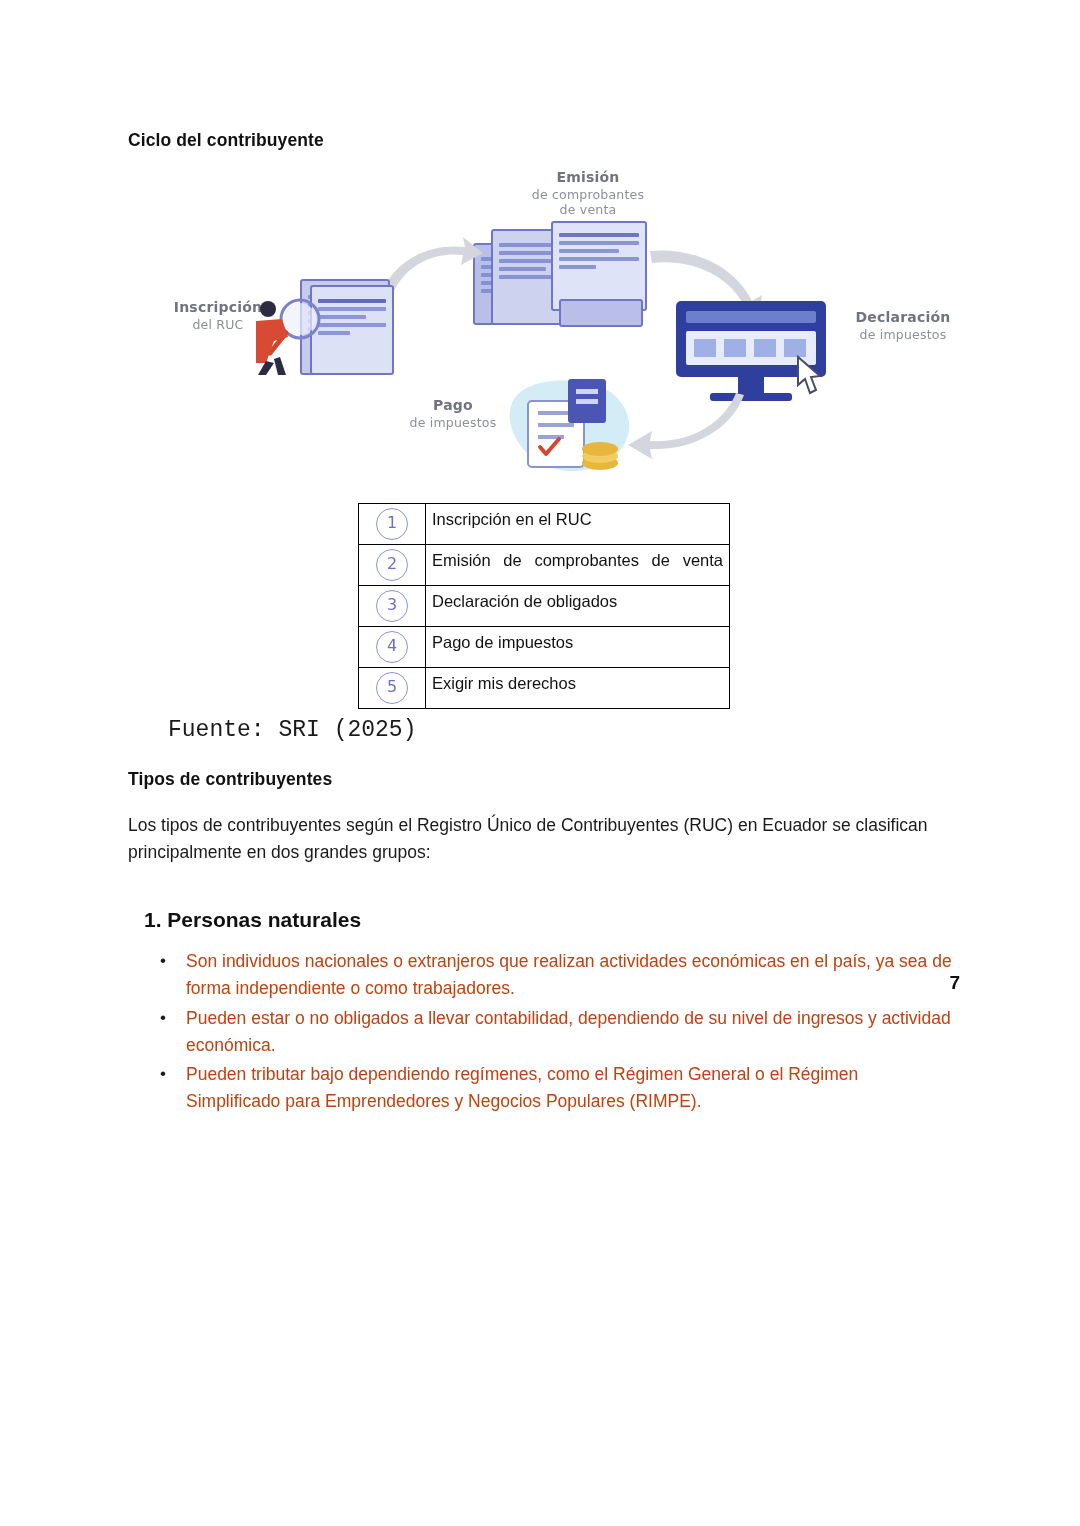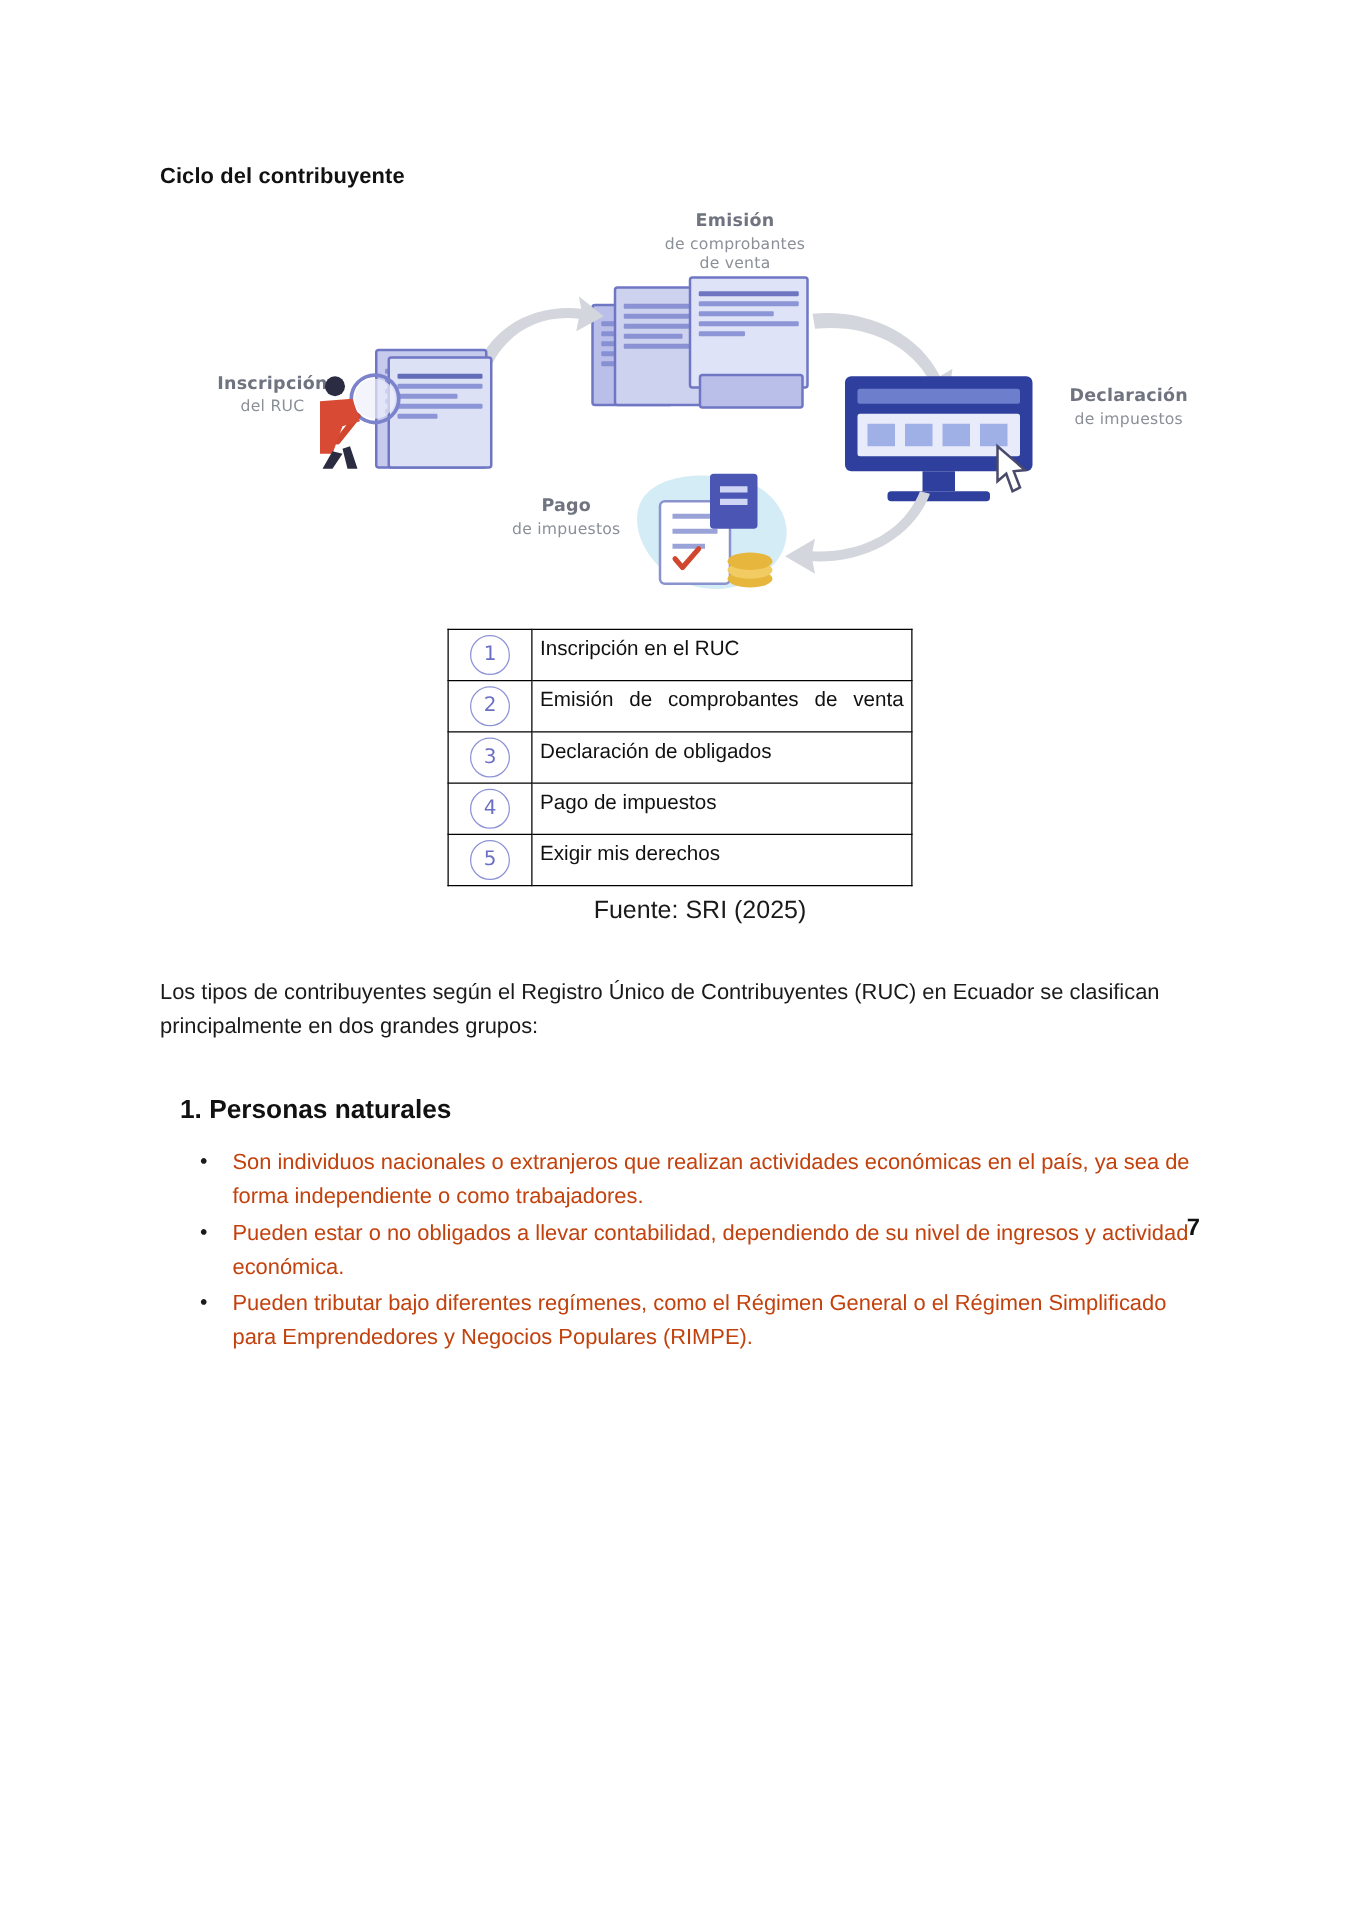--- a/index.html
+++ b/index.html
@@ -124,25 +124,26 @@
     color: #6b70c4;
     font-size: 16px;
     font-family: "DejaVu Sans", sans-serif;
     text-align: center;
   }
   .just {
     text-align: justify;
     text-align-last: justify;
   }
   .cap {
-    text-align: center;
-    font-size: 20px;
+    text-align: left;
+    font-size: 23px;
     color: #1a1a1a;
     margin: 8px 0 0 0;
     padding-left: 40px;
+    font-family: Liberation Mono, monospace;
   }
 
   ul.bullets {
     margin: 10px 0 0 0;
     padding-left: 58px;
     list-style: none;
   }
   ul.bullets li {
     position: relative;
     font-size: 17.5px;
@@ -344,29 +345,30 @@
             <span class="numcircle">5</span>
           </td>
           <td>Exigir mis derechos</td>
         </tr>
       </tbody>
     </table>
 
     <p class="cap">Fuente: SRI (2025)</p>
 
     <div class="sp26"></div>
+    <div class="h-bold">Tipos de contribuyentes</div>
 
     <div class="sp14"></div>
     <p class="para">Los tipos de contribuyentes según el Registro Único de Contribuyentes (RUC) en Ecuador se clasifican principalmente en dos grandes grupos:</p>
 
     <div class="sp26"></div>
     <div class="h-num">1. Personas naturales</div>
 
     <ul class="bullets">
       <li>Son individuos nacionales o extranjeros que realizan actividades económicas en el país, ya sea de forma independiente o como trabajadores.</li>
       <li>Pueden estar o no obligados a llevar contabilidad, dependiendo de su nivel de ingresos y actividad económica.</li>
-      <li>Pueden tributar bajo diferentes regímenes, como el Régimen General o el Régimen Simplificado para Emprendedores y Negocios Populares (RIMPE).</li>
+      <li>Pueden tributar bajo dependiendo regímenes, como el Régimen General o el Régimen Simplificado para Emprendedores y Negocios Populares (RIMPE).</li>
     </ul>
 
   </div>
 
   <div class="pagenum">7</div>
 </div>
 
 </body></html>

